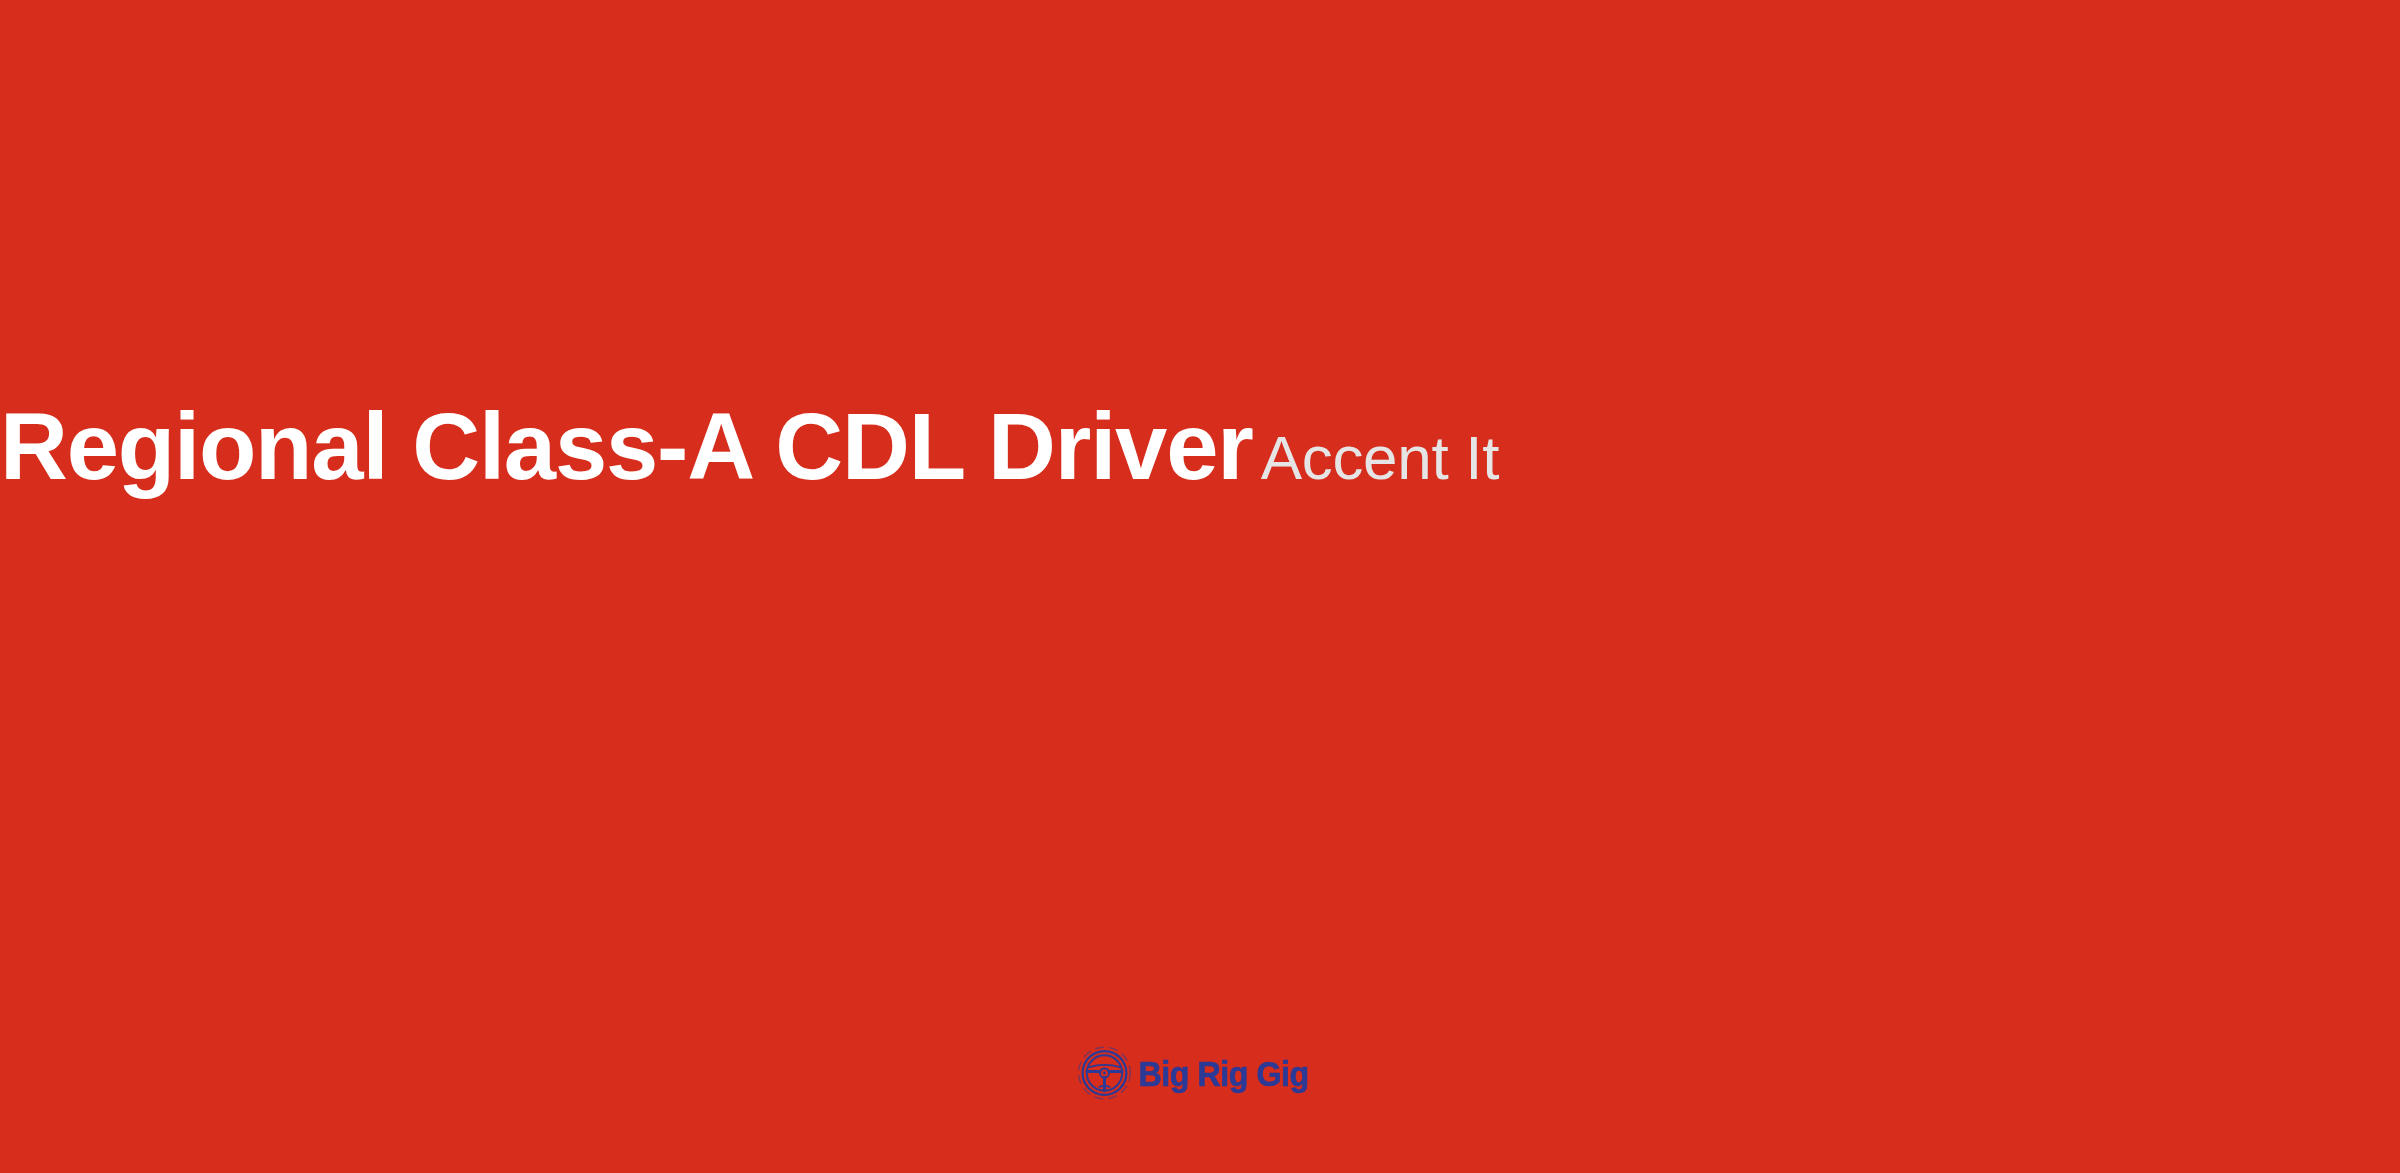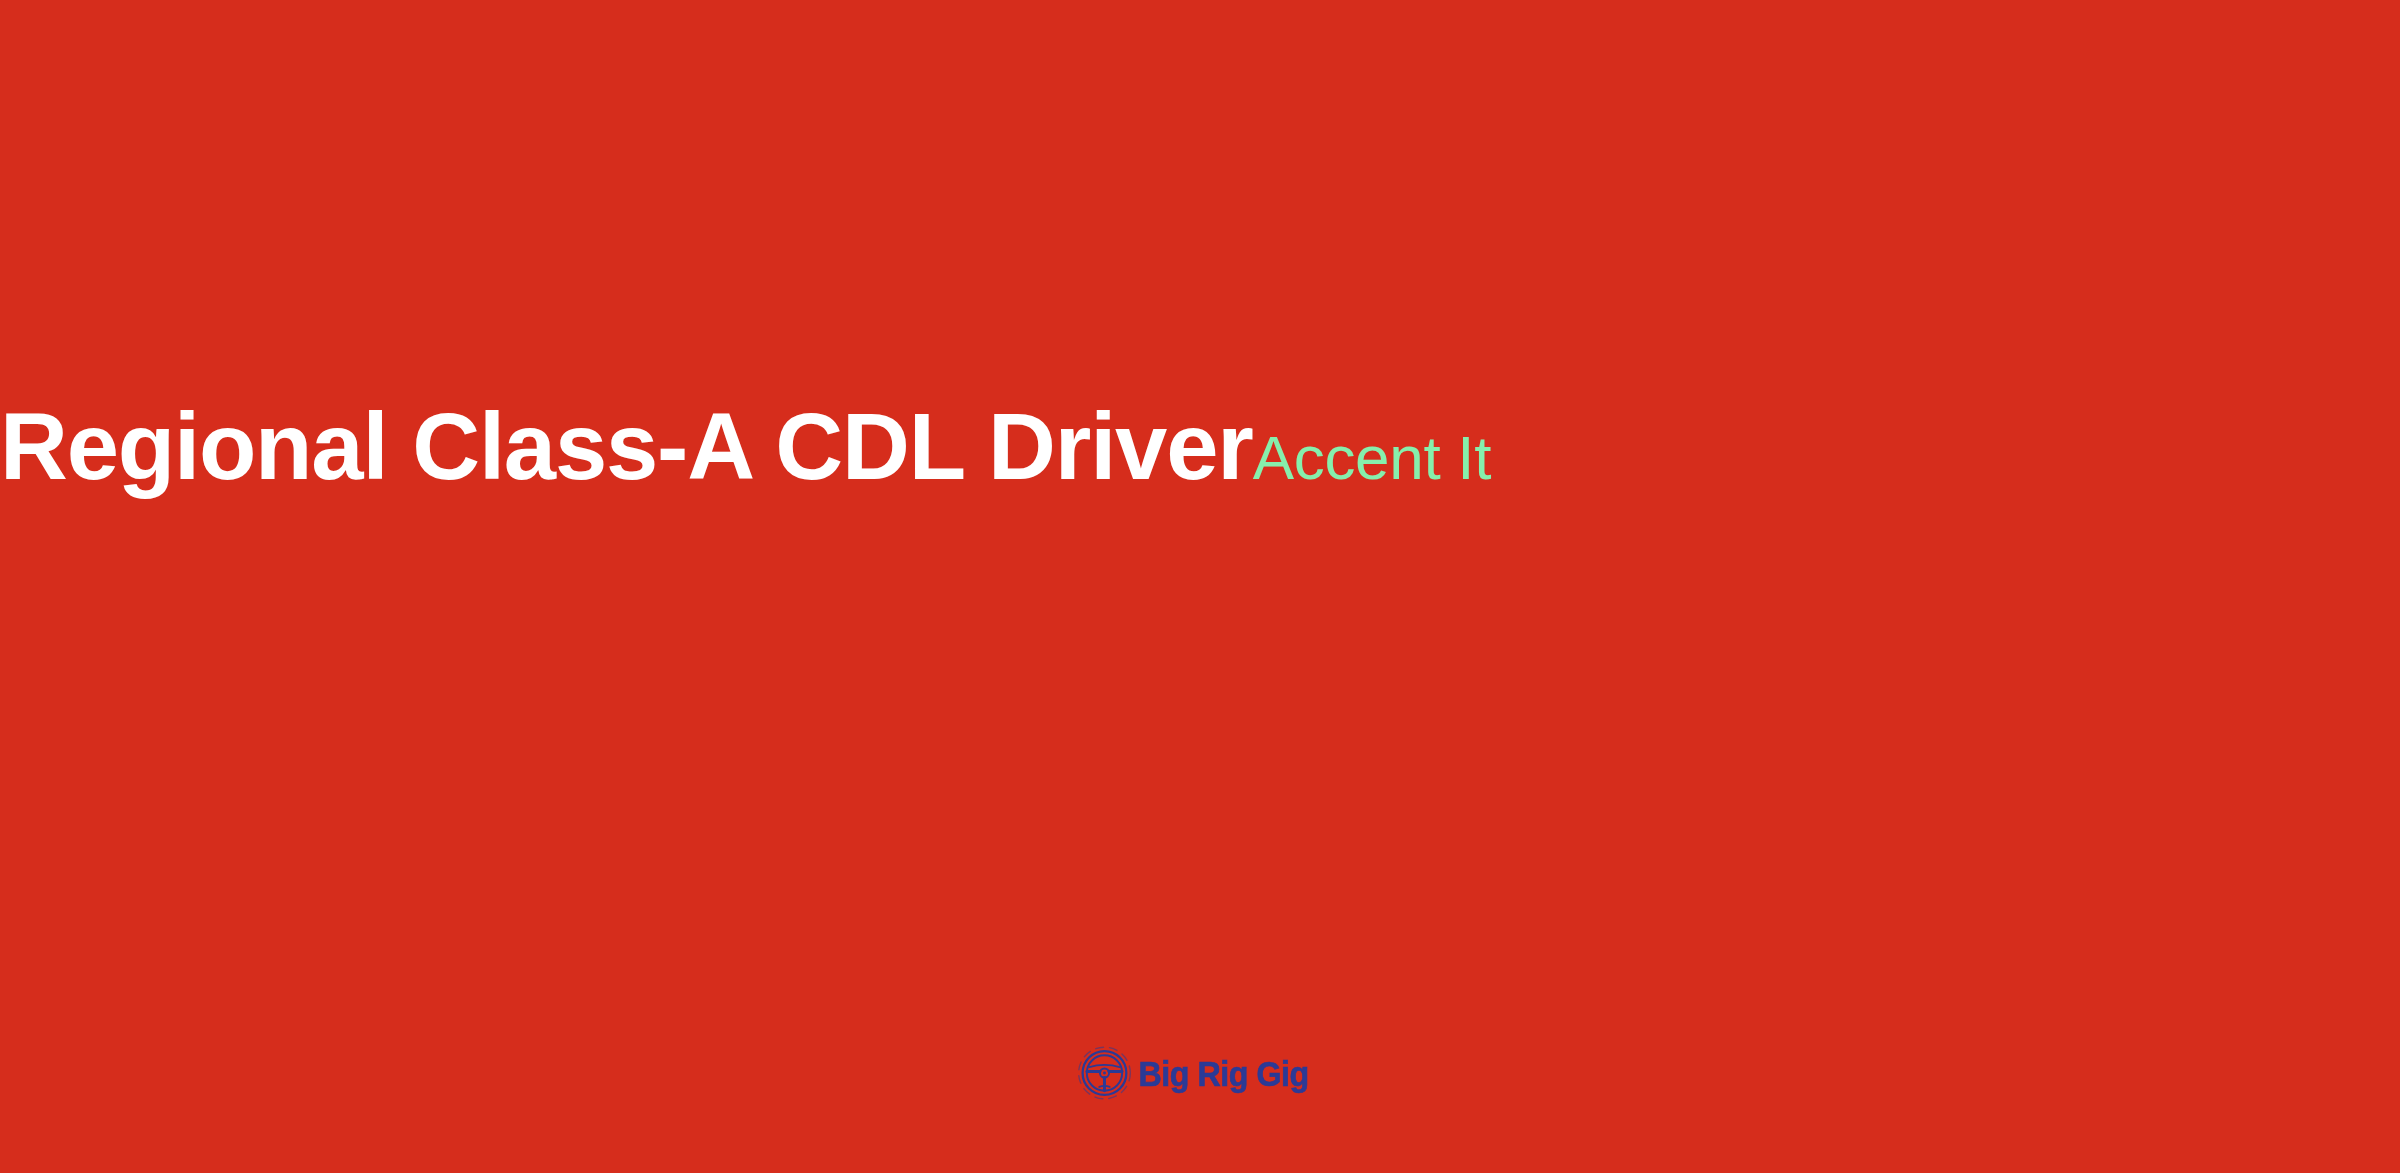--- a/index.html
+++ b/index.html
@@ -47,23 +47,23 @@
     margin: 0;
     text-align: center;
     white-space: nowrap;
   }
 
   .company-name {
     font-family: "Liberation Sans", sans-serif;
     font-weight: 400;
     font-size: 62px;
     line-height: 1.12;
-    color: #86efac;
+    color: #e5e5e5;
     letter-spacing: -0.3px;
-    margin: 22px 0 0 0;
+    margin: 22px 0 0 8px;
     text-align: right;
     white-space: nowrap;
   }
 
   
   .brand-logo {
     position: absolute;
     left: 50%;
     transform: translateX(-50%);
     top: 1044px;

